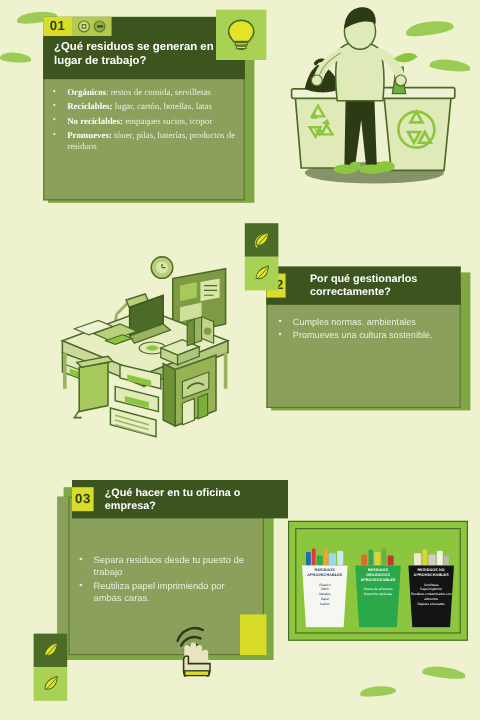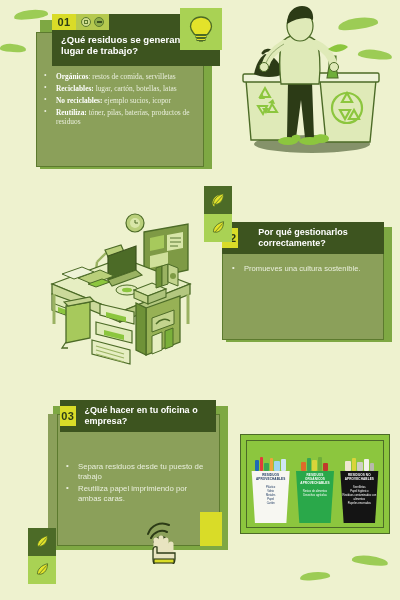--- a/index.html
+++ b/index.html
@@ -62,21 +62,21 @@
   ul.bullets li { position: relative; padding-left: 12px; margin-bottom: 3px; line-height: 1.22; }
   ul.bullets li::before {
     content: "•"; position: absolute; left: 0; top: -1px; color: #e9eedc;
   }
   ul.bullets b { color: #ffffff; font-weight: 700; }
 
   
   #card01 { left: 36px; top: 14px; width: 176px; height: 155px; z-index: 5; }
   #card01 .shadowbox { left: 4px; top: 6px; width: 172px; height: 149px; background: #7ea843; }
   #card01 .body { left: 0; top: 18px; width: 168px; height: 135px; background: #8ba05a; }
-  #card01 .head { left: 16px; top: 0; width: 168px; height: 52px; flex-direction: column; align-items: stretch; padding: 0; }
+  #card01 .head { left: 0; top: 0; width: 168px; height: 52px; flex-direction: column; align-items: stretch; padding: 0; }
   #card01 .badgerow { display: flex; height: 16px; }
   #card01 .num { width: 24px; font-size: 11px; height: 16px; }
   #card01 .minicircles { display: flex; gap: 3px; align-items: center; background: #b5c94f; padding: 0 5px; }
   #card01 .mc { width: 10px; height: 10px; border-radius: 50%; border: 1.2px solid #5c7a2e; display: flex; align-items: center; justify-content: center; }
   #card01 .mc.sq { background: #cfdc8e; }
   #card01 .mc.sq i { width: 4px; height: 4px; border: 1px solid #5c7a2e; display: block; }
   #card01 .mc.dash { background: #8fae4a; }
   #card01 .mc.dash i { width: 5px; height: 1.3px; background: #3d541f; display: block; }
   #card01 .head-title { font-size: 9.5px; padding: 4px 6px 0 9px; }
   #card01 .content { position: absolute; left: 0; top: 54px; width: 168px; padding: 4px 7px 0 8px; z-index: 5; font-family: Liberation Serif, serif; }
@@ -90,21 +90,21 @@
   #card02 .num { width: 22px; font-size: 11px; }
   #card02 .head-title { font-size: 9px; padding-left: 20px; }
   #card02 .content { position: absolute; left: 0; top: 36px; width: 162px; padding: 6px 8px 0 10px; z-index: 5; }
   #card02 ul.bullets { font-size: 7.6px; }
   #card02 ul.bullets li { margin-bottom: 2px; }
 
   
   #card03 { left: 48px; top: 400px; width: 180px; height: 150px; z-index: 5; }
   #card03 .shadowbox { left: 5px; top: 6px; width: 175px; height: 144px; }
   #card03 .body { left: 0; top: 14px; width: 172px; height: 132px; }
-  #card03 .head { left: 12px; top: 0; width: 156px; height: 32px; }
+  #card03 .head { left: 12px; top: 0; width: 180px; height: 32px; }
   #card03 .num { width: 20px; font-size: 11px; }
   #card03 .head-title { font-size: 9px; }
   #card03 .content { position: absolute; left: 0; top: 62px; width: 172px; padding: 0 8px 0 18px; z-index: 5; }
   #card03 ul.bullets { font-size: 7.8px; }
   #card03 .sidebar-strip { position: absolute; left: 0; top: 14px; width: 10px; height: 132px; background: #8ba05a; border-right: 1px solid #5c7a2e; }
   #card03 .yellowtab { position: absolute; right: 6px; bottom: 4px; width: 22px; height: 34px; background: #d9dc28; z-index: 6; }
 
   
   .taphand { position: absolute; left: 140px; top: 518px; width: 42px; height: 46px; z-index: 8; }
   .taphand svg { width: 100%; height: 100%; display: block; }
@@ -209,22 +209,22 @@
               <i></i>
             </span>
         </div>
       </div>
       <div class="head-title">¿Qué residuos se generan en tu lugar de trabajo?</div>
     </div>
     <div class="content">
       <ul class="bullets">
         <li><b>Orgánicos</b><span>: </span><span>restos de comida, servilletas</span></li>
         <li><b>Reciclables:</b><span> </span><span>lugar, cartón, botellas, latas</span></li>
-        <li><b>No reciclables:</b><span> </span><span>ejemplo sucios, icopor</span></li>
-        <li><b>Reutiliza:</b><span> </span><span>tóner, pilas, baterías, productos de residuos</span></li>
+        <li><b>No reciclables:</b><span> </span><span>empaques sucios, icopor</span></li>
+        <li><b>Promueves:</b><span> </span><span>tóner, pilas, baterías, productos de residuos</span></li>
       </ul>
     </div>
   </div>
 
   <div class="bulbchip">
     <svg viewBox="0 0 26 28" xmlns="http://www.w3.org/2000/svg">
       <path d="M13 2 C6.5 2 2.5 6.5 2.5 11.5 c0 4 2.8 6 4.2 8.2 h12.6 c1.4 -2.2 4.2 -4.2 4.2 -8.2 C23.5 6.5 19.5 2 13 2z" fill="#e3e32a" stroke="#4c6b27" stroke-width="1.3"></path>
       <rect x="8" y="20.5" width="10" height="2" fill="#e3e32a" stroke="#4c6b27" stroke-width="1"></rect>
       <rect x="9" y="23.5" width="8" height="2" fill="#e3e32a" stroke="#4c6b27" stroke-width="1"></rect>
       <path d="M11 26 h4" stroke="#4c6b27" stroke-width="1.3" fill="none"></path>
@@ -317,20 +317,21 @@
 
   <div class="card" id="card02">
     <div class="shadowbox"></div>
     <div class="body"></div>
     <div class="head">
       <div class="num">02</div>
       <div class="head-title">Por qué gestionarlos correctamente?</div>
     </div>
     <div class="content">
       <ul class="bullets">
+        <li>Cumples normas. ambientales</li>
         <li>Promueves una cultura sostenible.</li>
       </ul>
     </div>
   </div>
 
   <div class="card" id="card03">
     <div class="shadowbox"></div>
     <div class="body"></div>
     <div class="sidebar-strip"></div>
     <div class="head">

